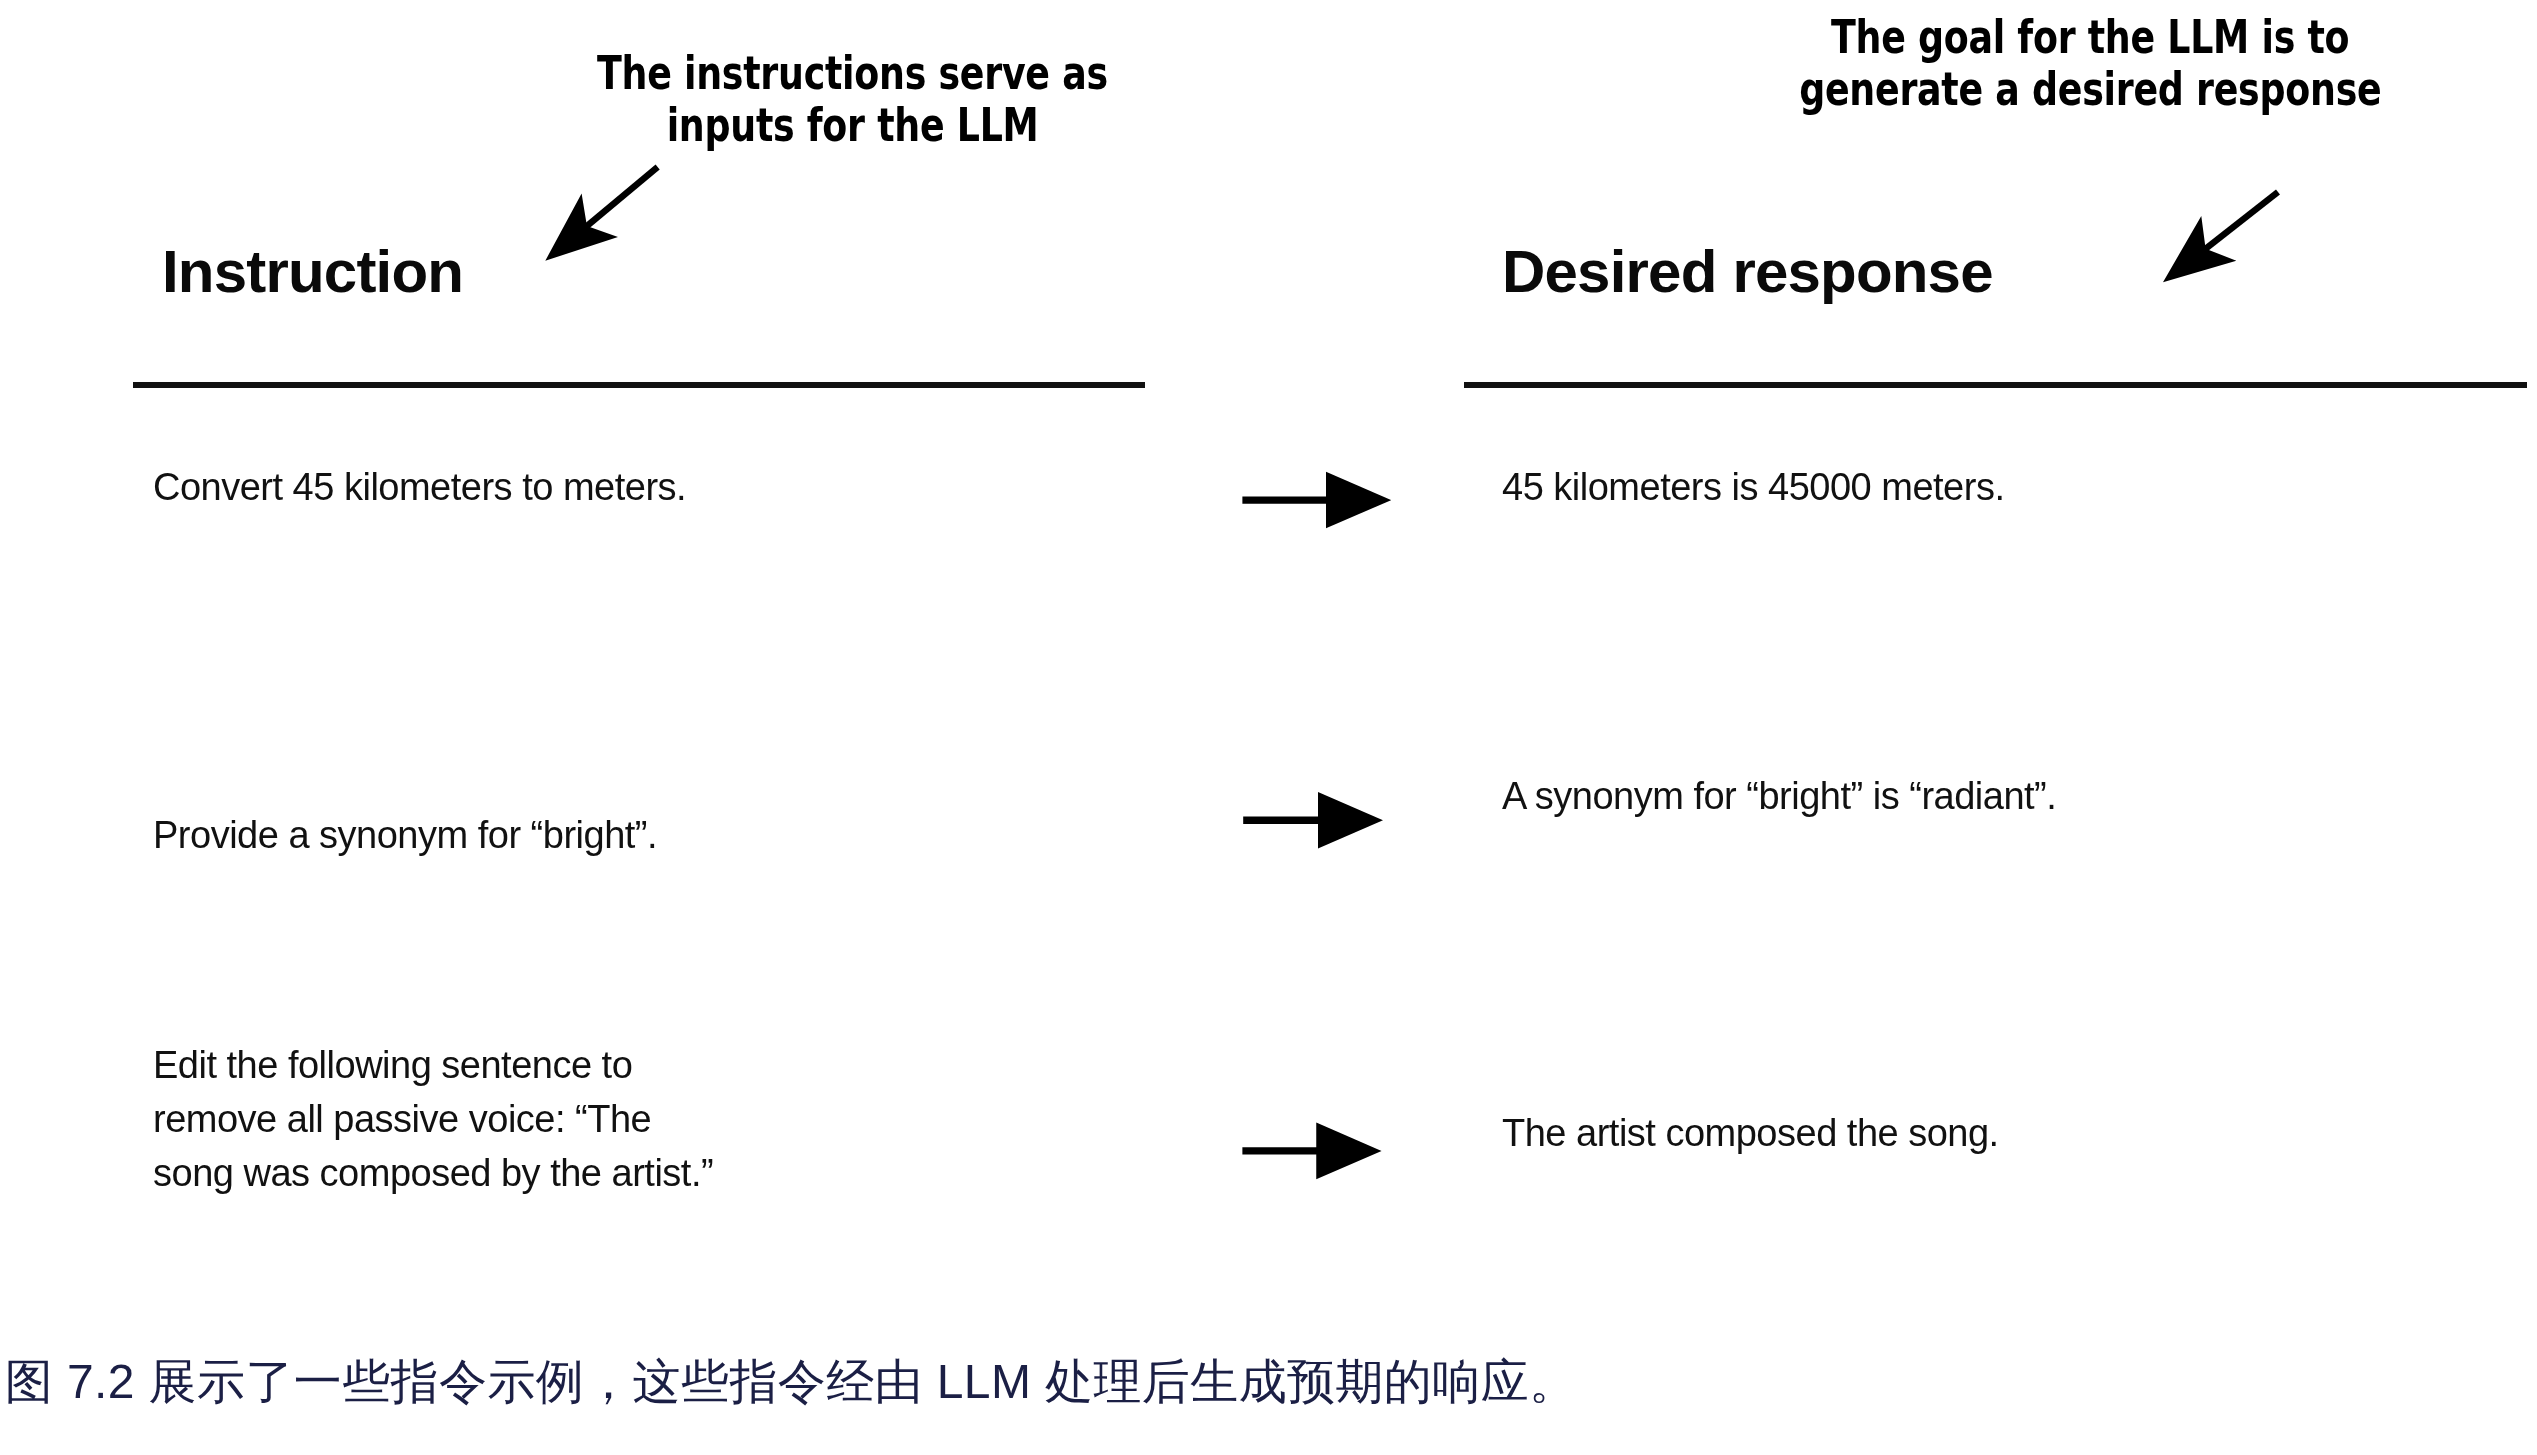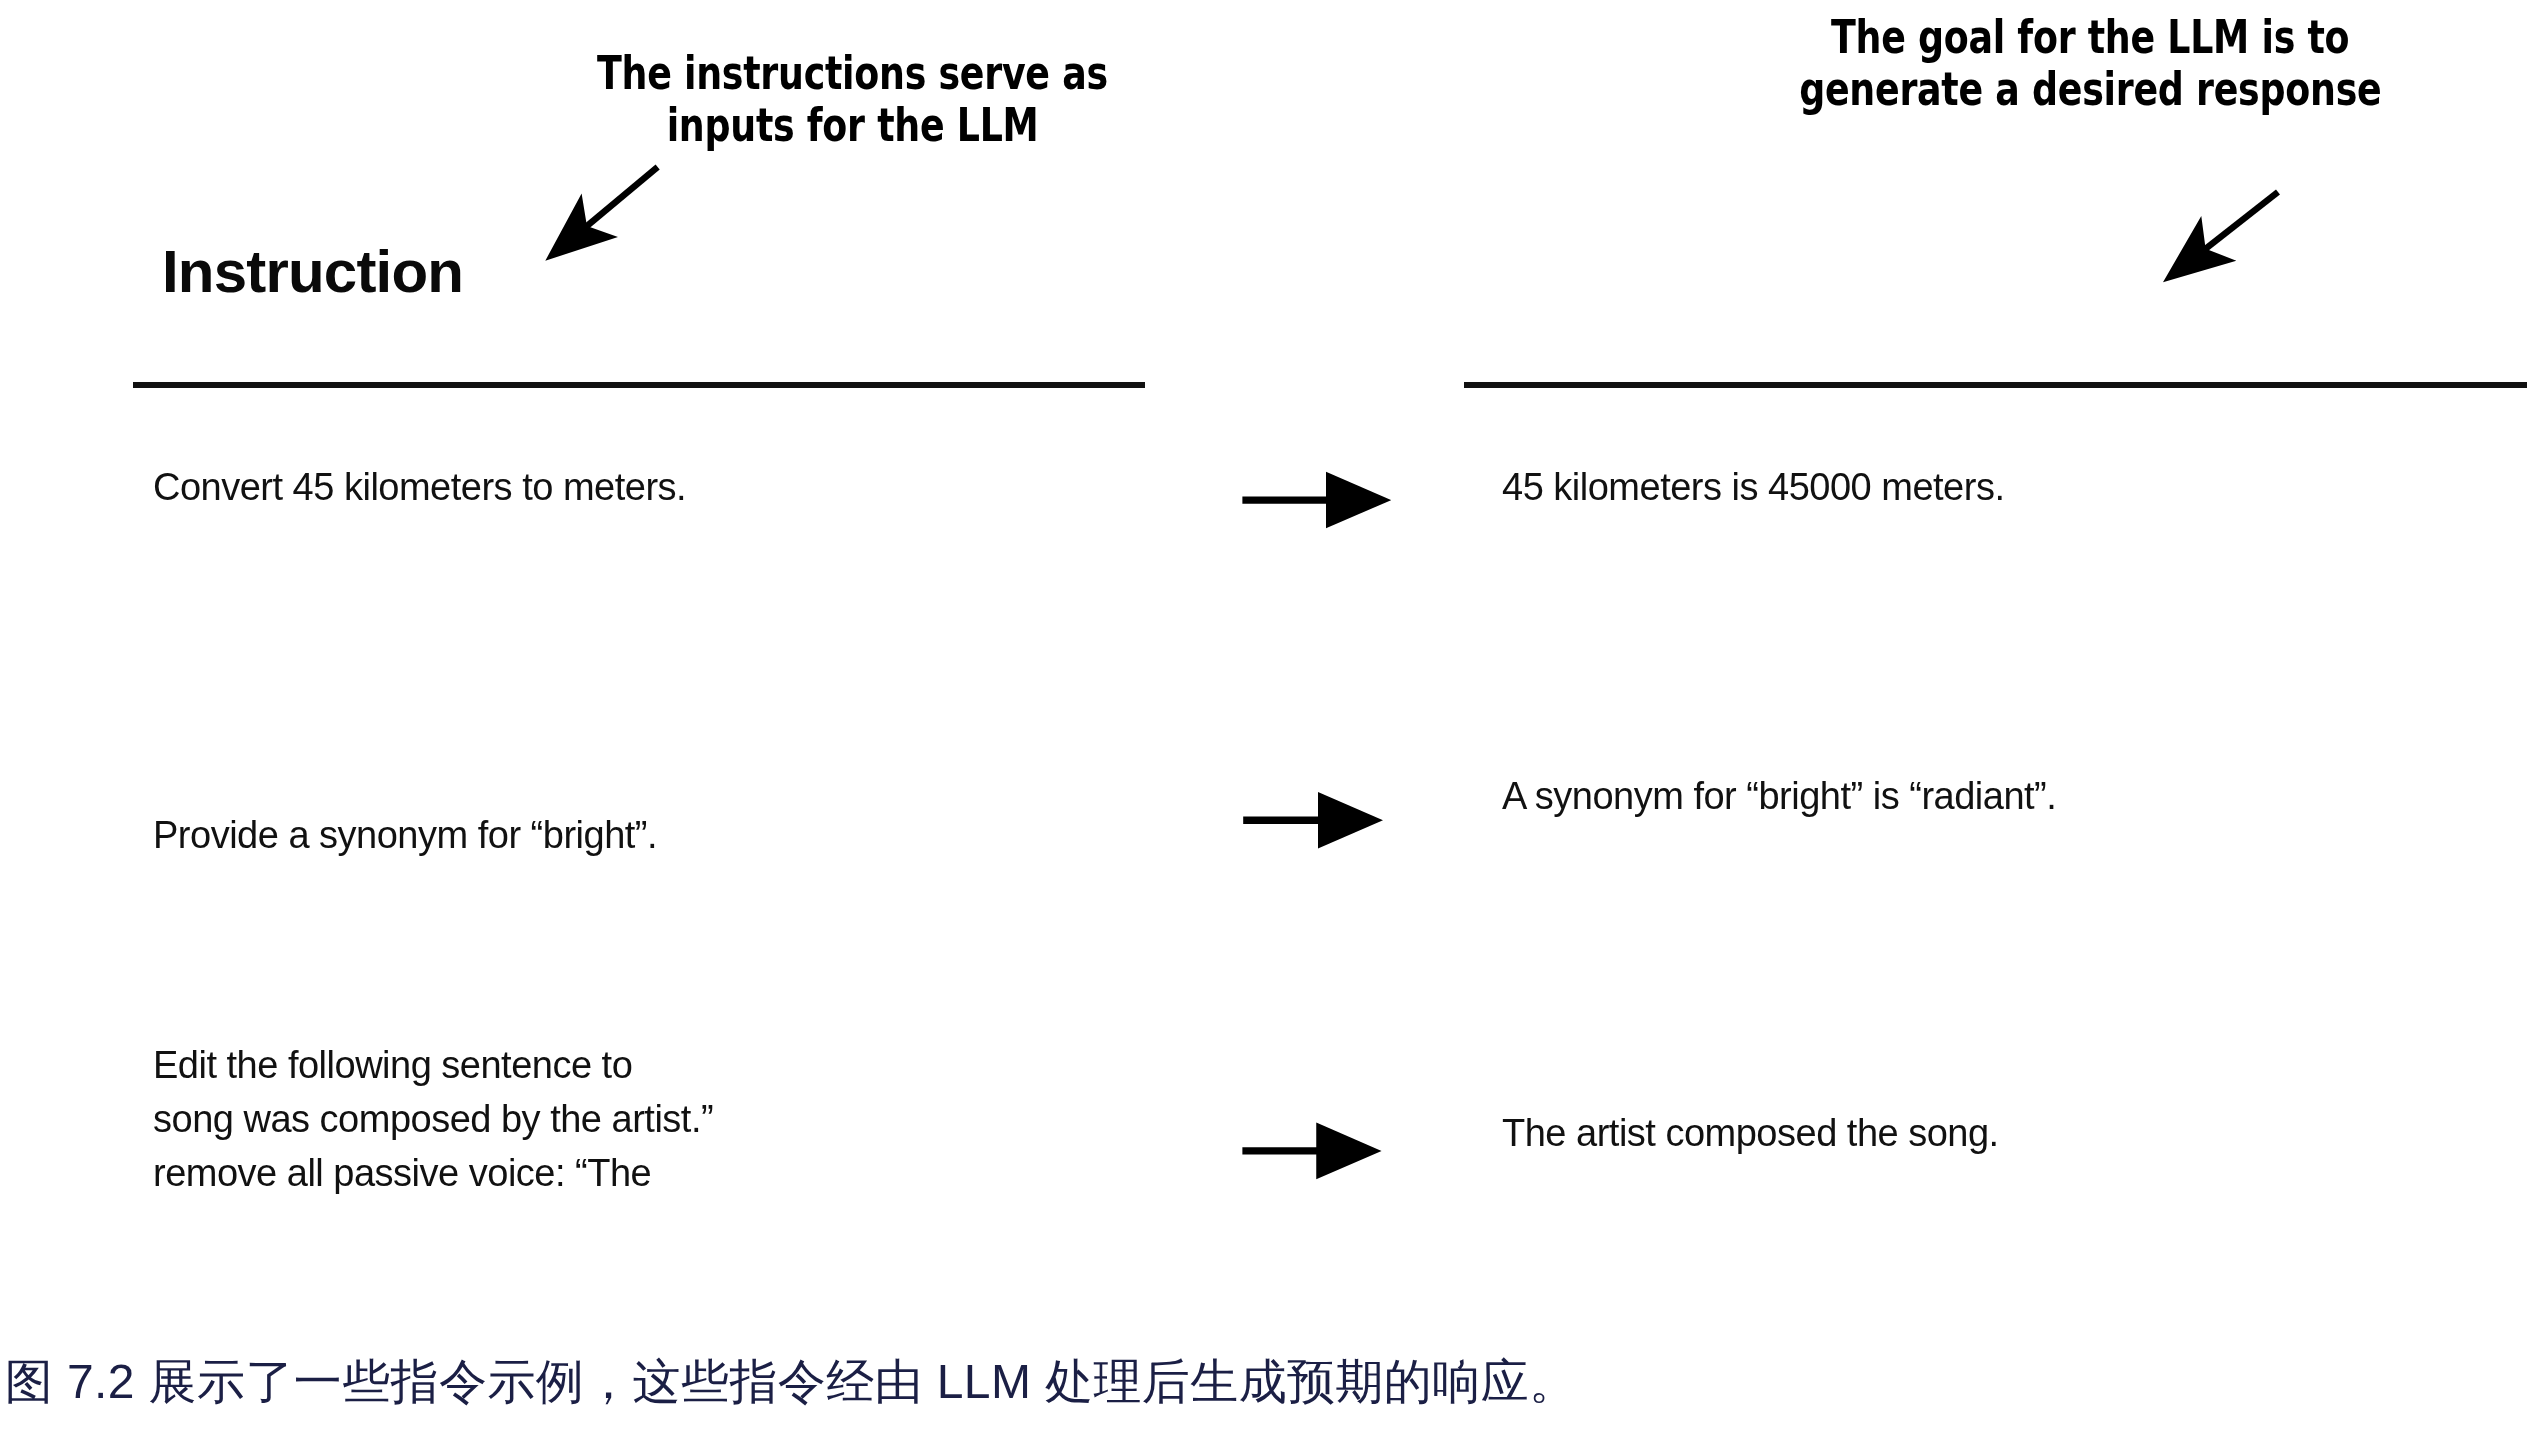--- a/index.html
+++ b/index.html
@@ -119,42 +119,43 @@
     <span class="line l1">The instructions serve as</span>
     <span class="line l2">inputs for the LLM</span>
   </div>
 
   <div class="callout right">
     <span class="line l1">The goal for the LLM is to</span>
     <span class="line l2">generate a desired response</span>
   </div>
 
   <div class="col-header left">Instruction</div>
+  <div class="col-header right">Desired response</div>
 
   <div class="rule left"></div>
   <div class="rule right"></div>
 
   <div class="cell lcol row1">
     <span class="line">Convert 45 kilometers to meters.</span>
   </div>
   <div class="cell rcol row1">
     <span class="line">45 kilometers is 45000 meters.</span>
   </div>
 
   <div class="cell lcol row2">
     <span class="line">Provide a synonym for “bright”.</span>
   </div>
   <div class="cell rcol row2">
     <span class="line">A synonym for “bright” is “radiant”.</span>
   </div>
 
   <div class="cell lcol row3">
     <span class="line">Edit the following sentence to</span>
+    <span class="line">remove all passive voice: “The</span>
     <span class="line">song was composed by the artist.”</span>
-    <span class="line">remove all passive voice: “The</span>
   </div>
   <div class="cell rcol row3">
     <span class="line">The artist composed the song.</span>
   </div>
 
   <svg id="arrows" viewBox="0 0 3146 1804">
     <defs>
       <marker id="headFlat" markerWidth="9" markerHeight="9" refX="7.6" refY="4.5" orient="auto" markerUnits="strokeWidth">
         <path d="M0,0.6 L9,4.5 L0,8.4 Z" fill="#000000"></path>
       </marker>

